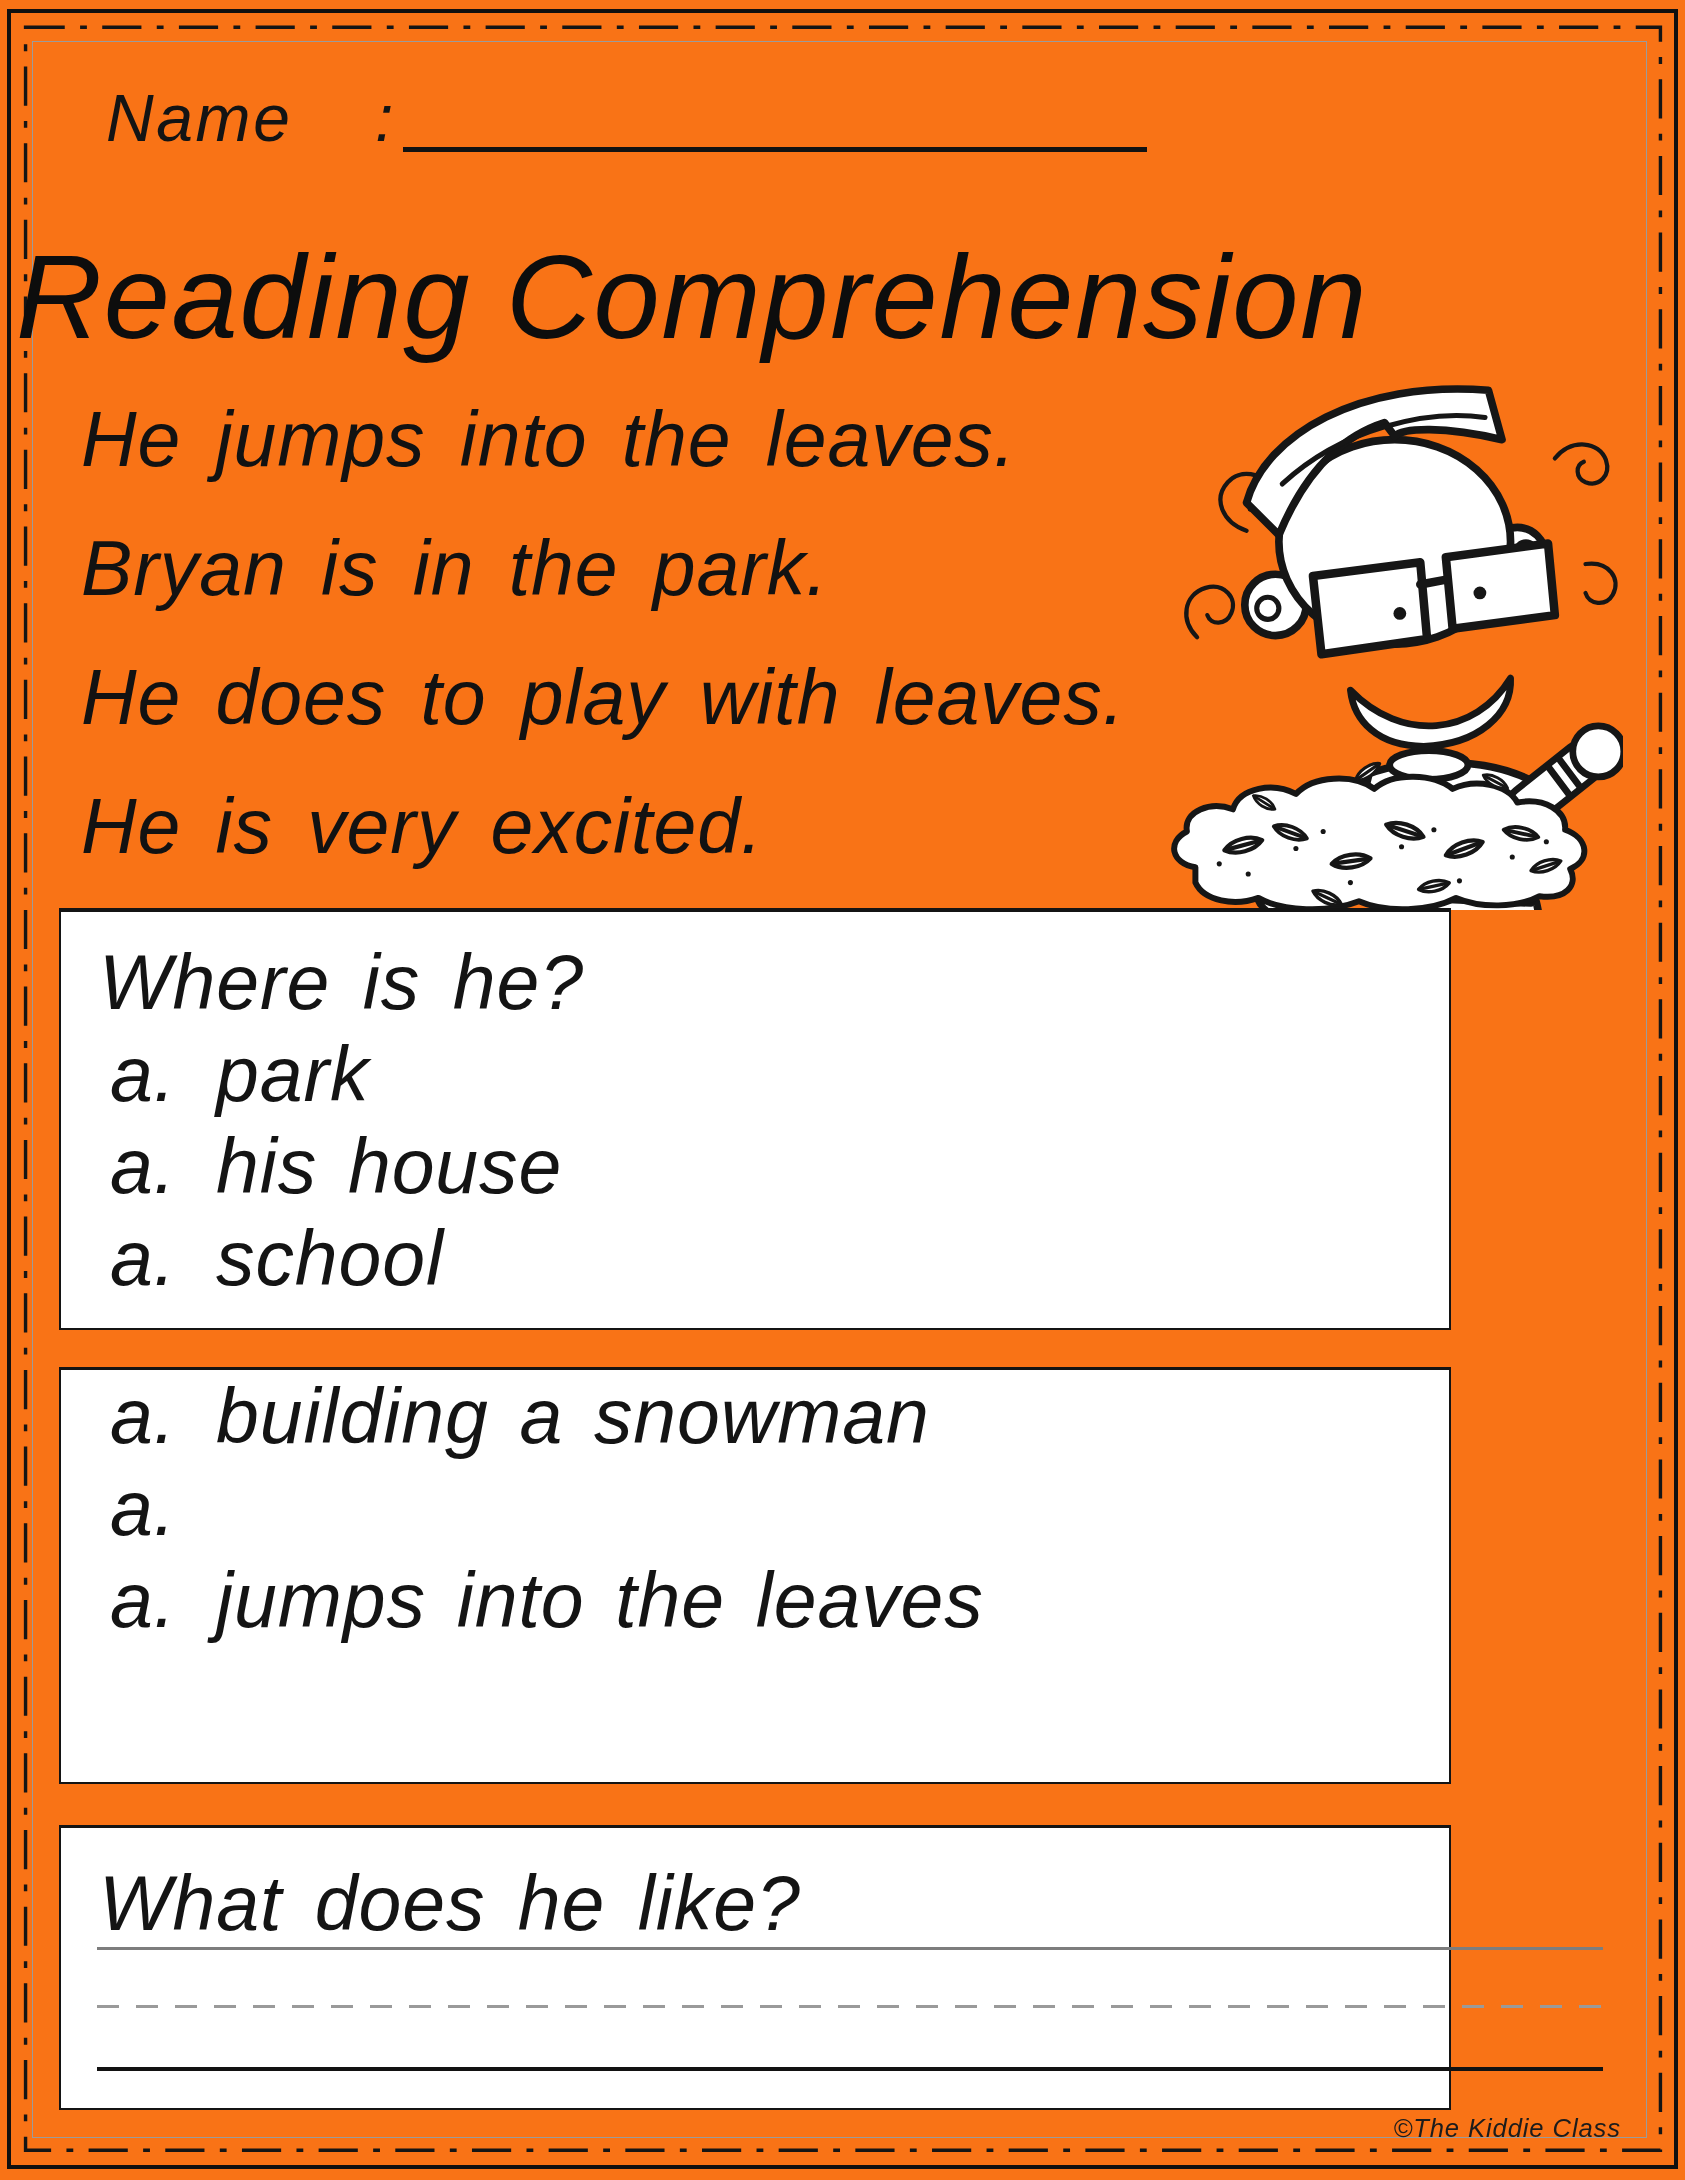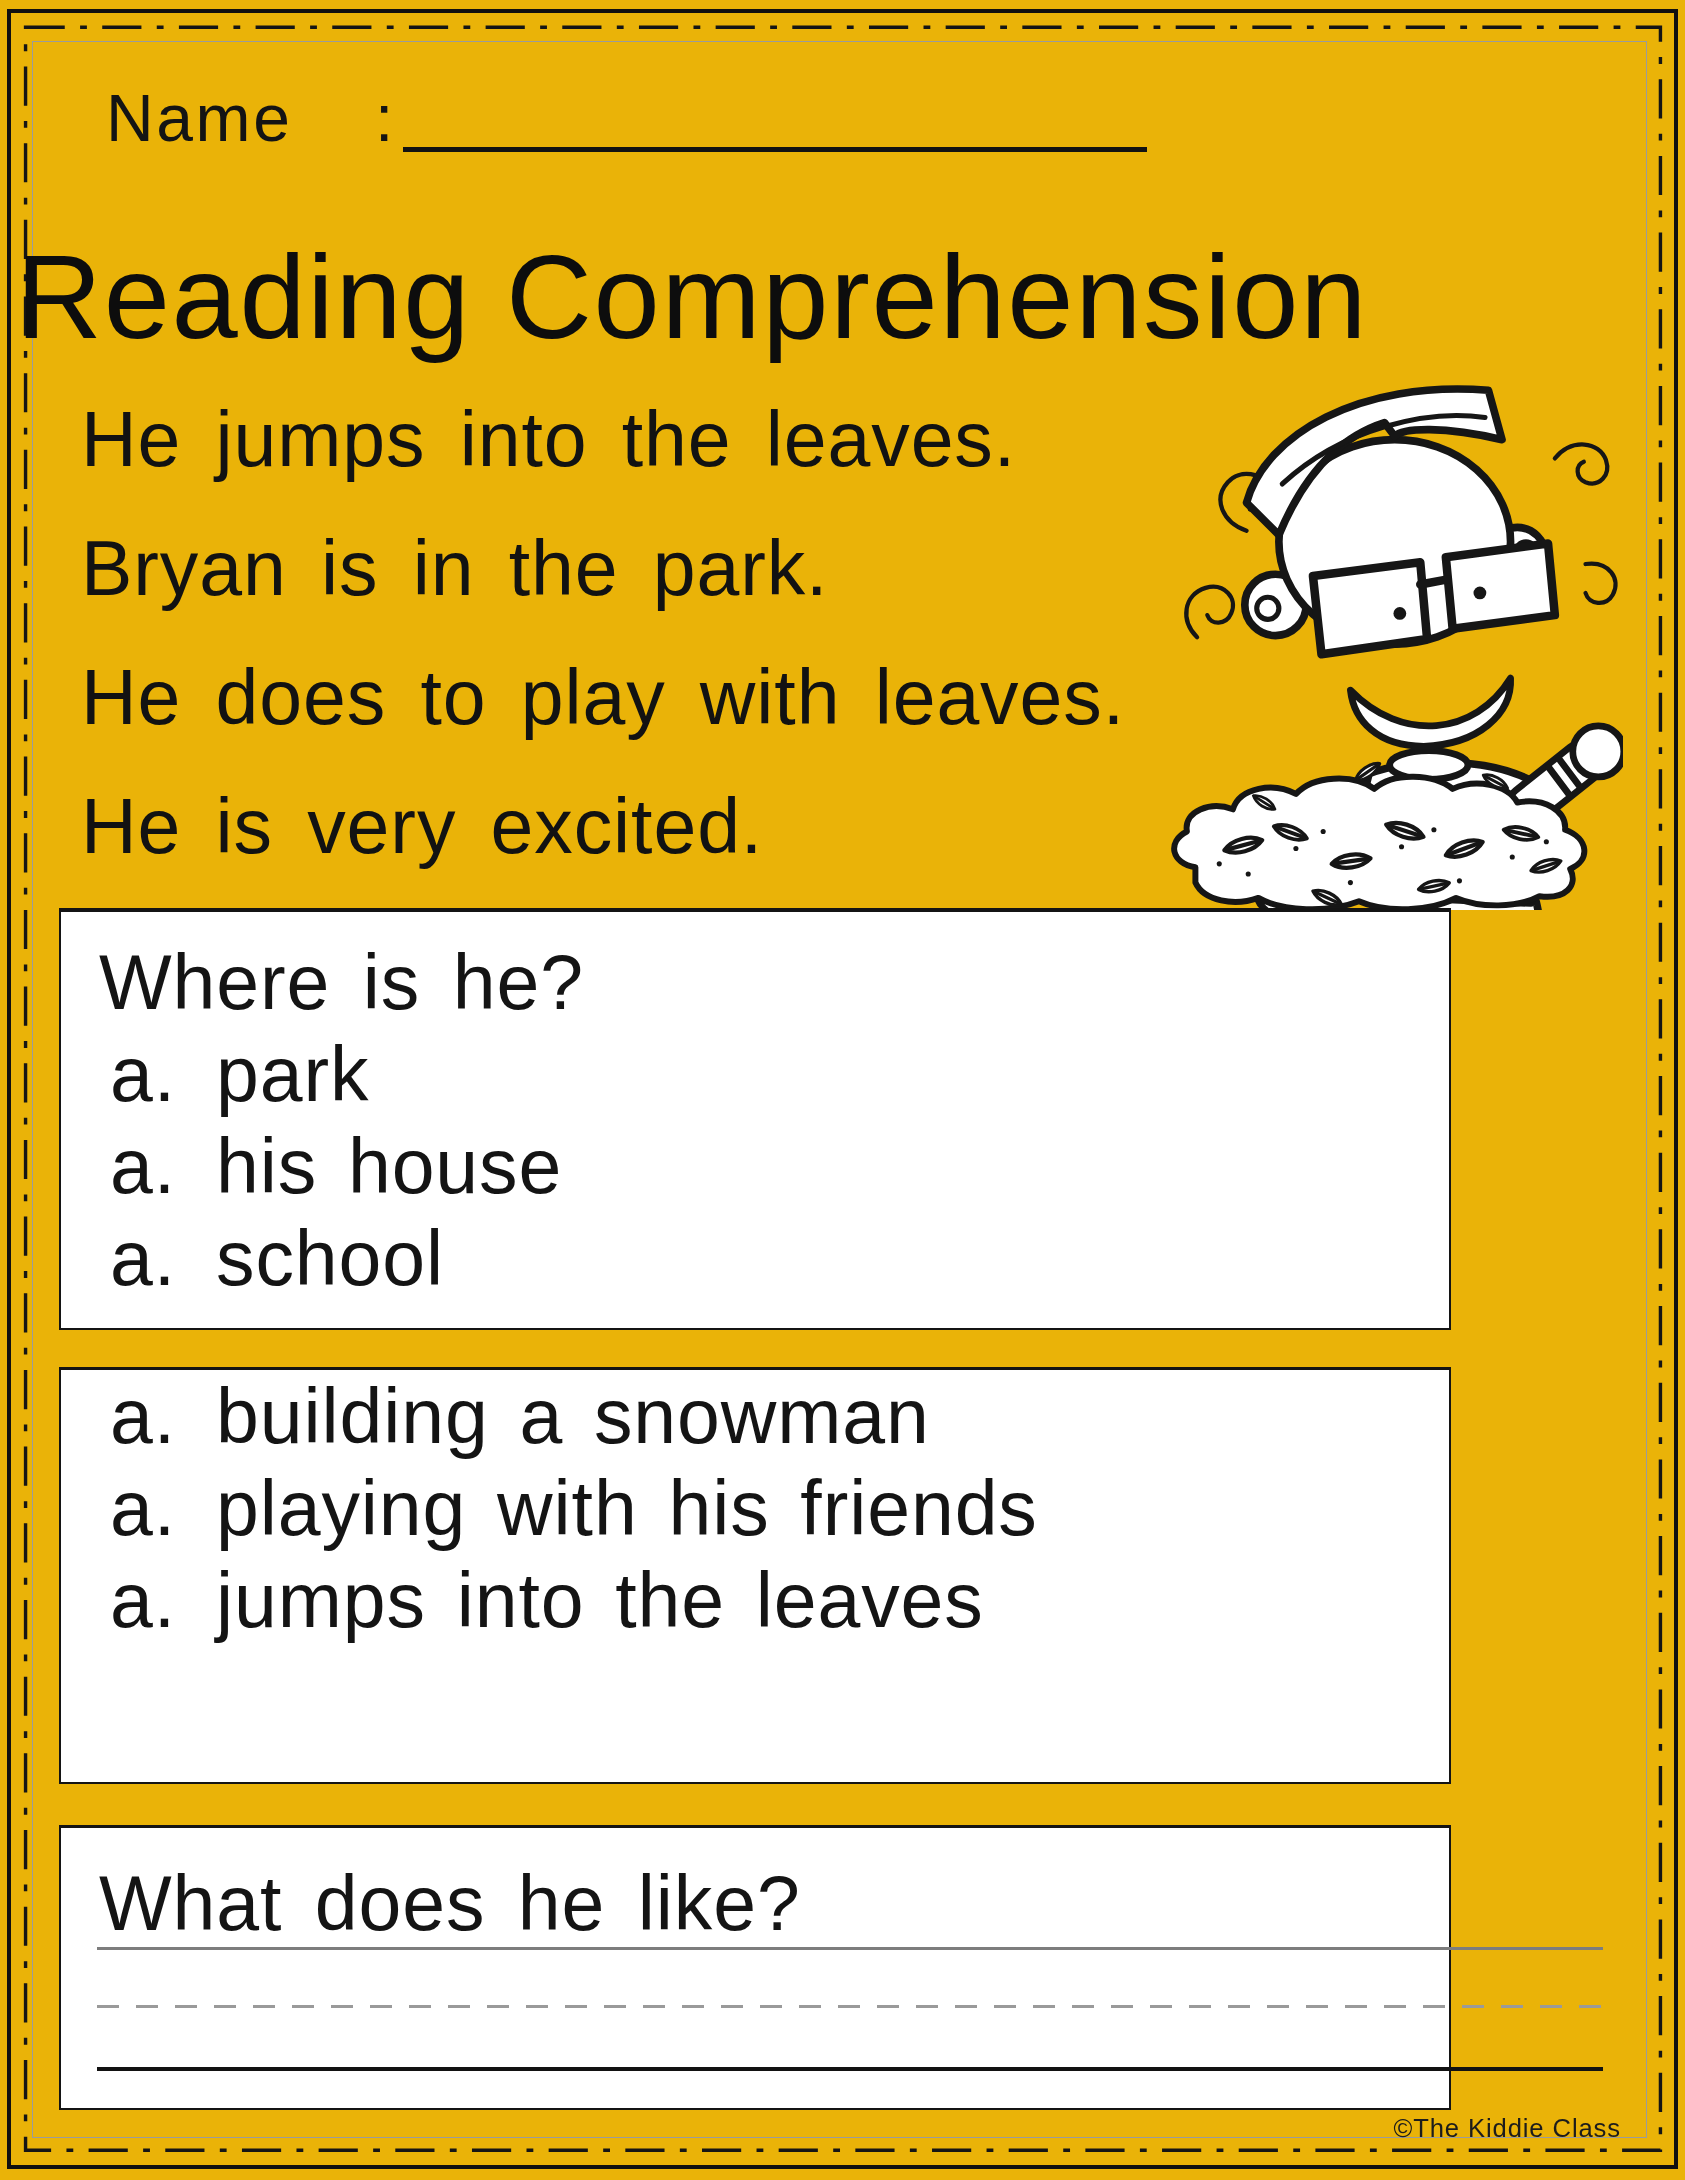--- a/index.html
+++ b/index.html
@@ -1,18 +1,18 @@
 <!DOCTYPE html>
 <html style="font-size:13.6px"><head>
 <meta charset="utf-8">
 <style>
   html,body{margin:0;padding:0;background:#ffffff;}
   .page{
-    position:relative;width:1686px;height:2181px;background:#eab308;
-    font-family:"Liberation Sans", sans-serif;color:#141414;overflow:hidden;
+    position:relative;width:1686px;height:2181px;background:#f97316;
+    font-family:"Liberation Sans", sans-serif;color:#141414;overflow:hidden;font-style:italic;
   }
   .border-outer{
     position:absolute;left:6.8px;top:8.5px;right:8.5px;bottom:12px;
     border:4.3px solid #101010;pointer-events:none;
   }
   .border-dash{position:absolute;left:0;top:0;pointer-events:none;}
   .border-inner{
     position:absolute;left:32px;top:41px;right:39px;bottom:43px;
     border:1.7px solid #9b9b9b;pointer-events:none;
   }
@@ -221,21 +221,20 @@
   </div>
 
   <div class="qbox qbox2">
     <div class="opts">
       <div class="opt">
         <span class="marker">a.</span>
         <span>building a snowman</span>
       </div>
       <div class="opt">
         <span class="marker">a.</span>
-        <span>playing with his friends</span>
       </div>
       <div class="opt">
         <span class="marker">a.</span>
         <span>jumps into the leaves</span>
       </div>
     </div>
   </div>
 
   <div class="qbox qbox3" style="position:absolute;">
     <div class="qprompt">What does he like?</div>

